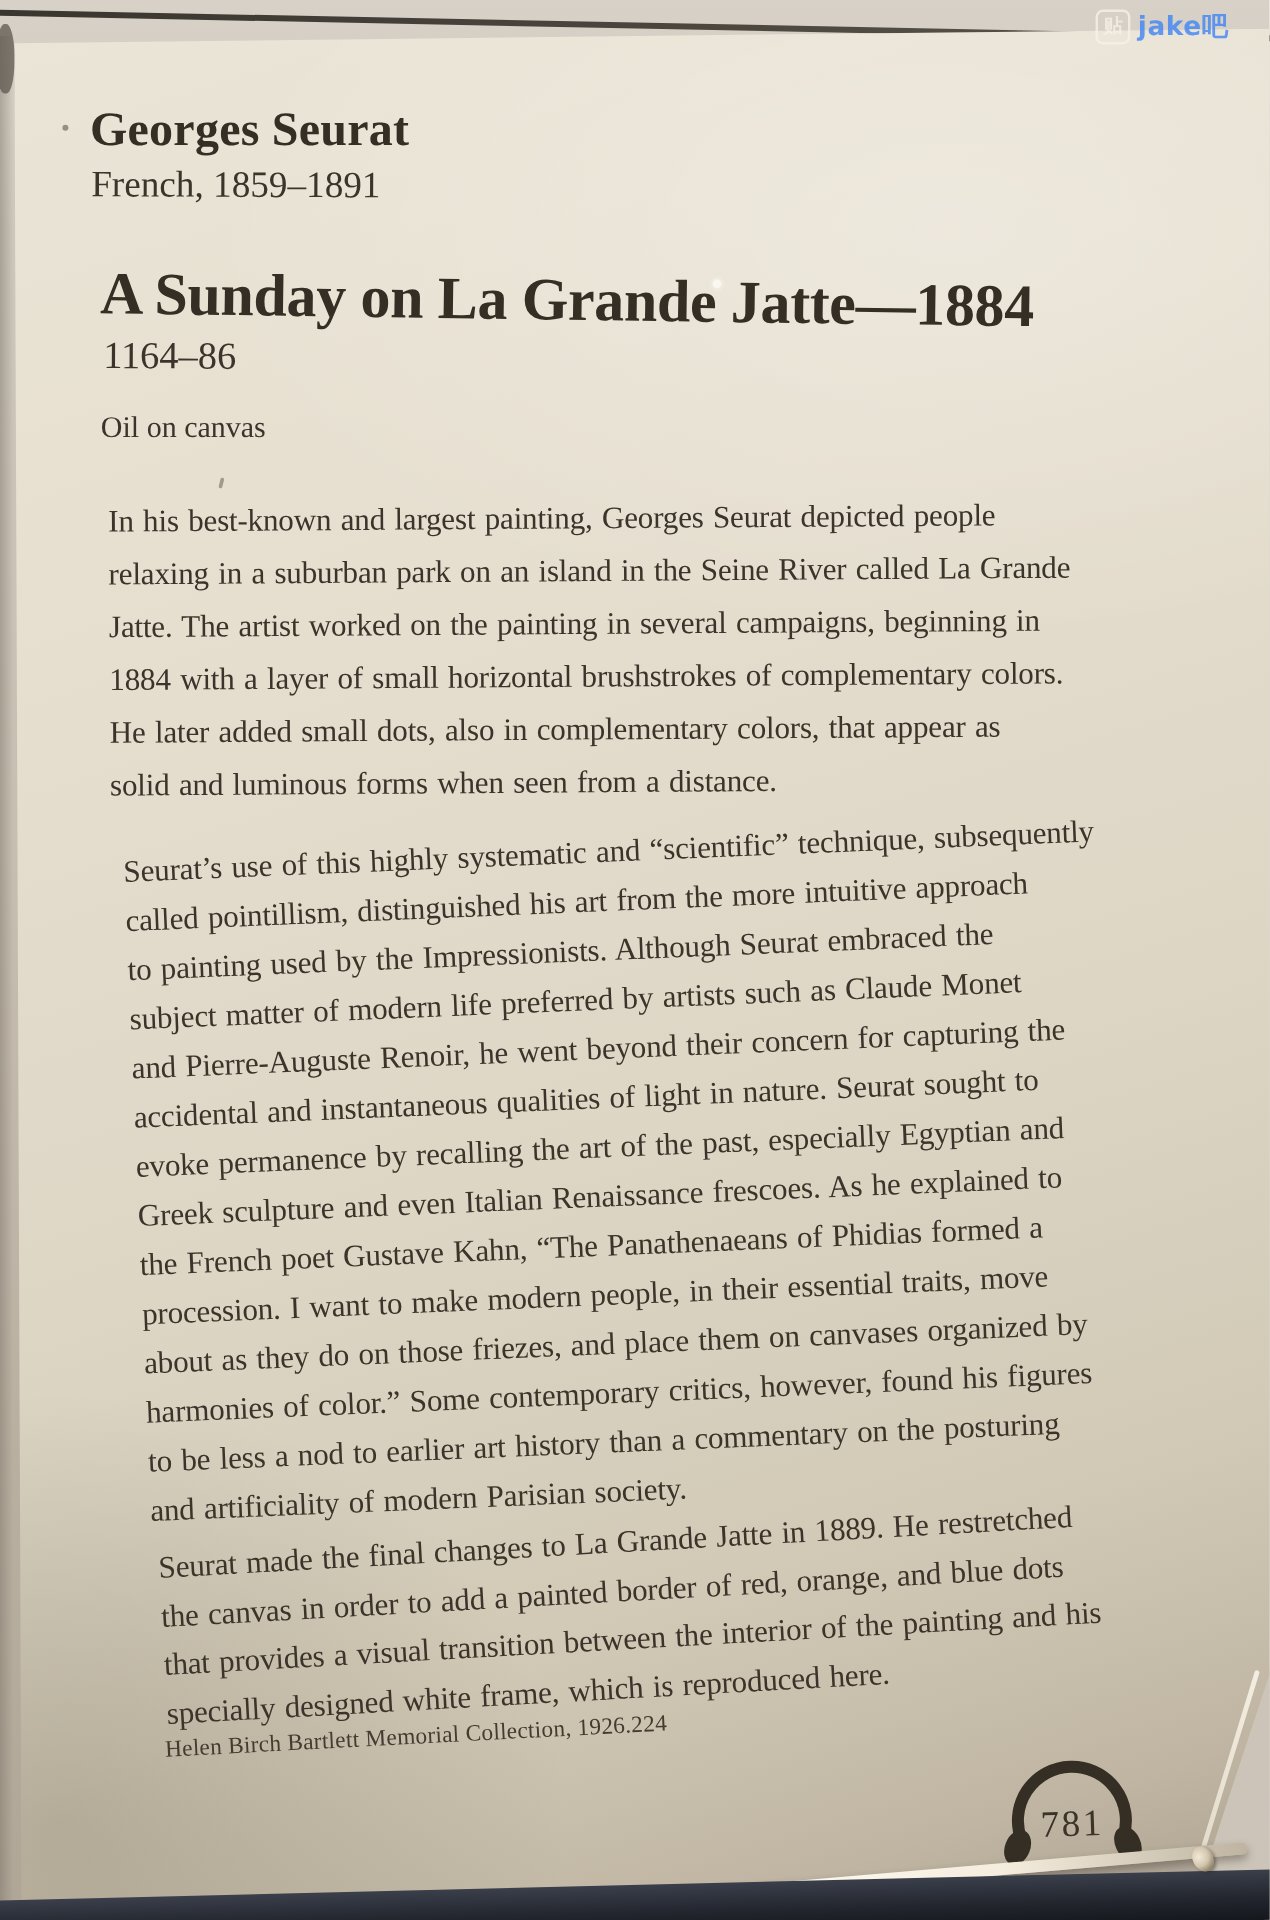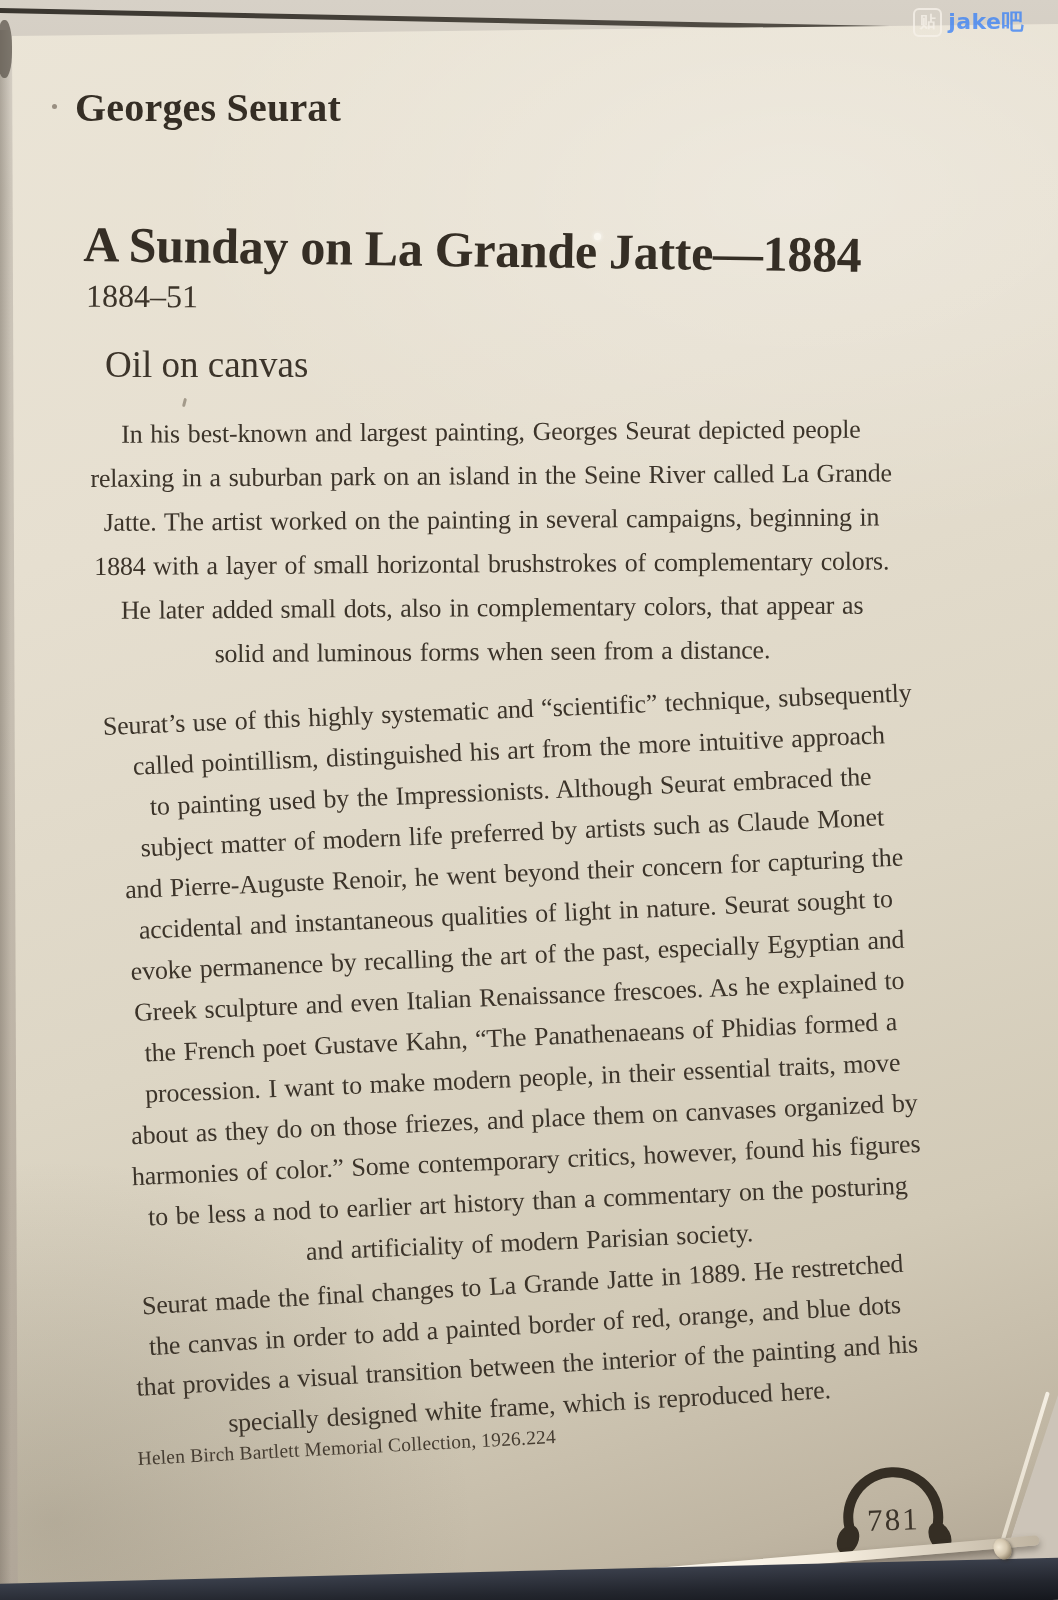--- a/index.html
+++ b/index.html
@@ -16,31 +16,31 @@
   .wall-corner-br{right:0;top:1388px;width:52px;height:212px;background:#ccc4b8;
     clip-path:polygon(100% 0,100% 100%,0 100%,0 78%);}
   .watermark{right:34px;top:7px;display:flex;align-items:center;gap:6px;opacity:.78;}
   .wm-badge{width:25px;height:25px;border:2px solid #f7f2ea;border-radius:6px;color:#f7f2ea;
     display:flex;align-items:center;justify-content:center;
     font-family:"DejaVu Sans",sans-serif;font-size:16px;font-weight:bold;}
   .wm-text{color:#3b82f6;font-family:"DejaVu Sans",sans-serif;font-size:22px;font-weight:600;letter-spacing:.5px;}
   
   .card{left:0;top:0;width:1058px;height:1600px;
     clip-path:polygon(12px 36px,1058px 24px,1058px 1395px,1008px 1546px,360px 1600px,18px 1600px);
-    background:linear-gradient(163deg,#ebe5d7 0%,#e6dfd0 30%,#ddd6c5 58%,#d2cab7 78%,#bfb5a2 92%,#aca18f 100%);text-align:center;}
+    background:linear-gradient(163deg,#ebe5d7 0%,#e6dfd0 30%,#ddd6c5 58%,#d2cab7 78%,#bfb5a2 92%,#aca18f 100%);}
   .card-grain{left:0;top:0;width:1058px;height:1600px;
     background:radial-gradient(900px 500px at 75% 12%,rgba(255,255,255,.25),rgba(255,255,255,0) 70%),
                radial-gradient(700px 600px at 5% 95%,rgba(80,70,55,.22),rgba(80,70,55,0) 60%);}
   .ink{color:#3c342a;}
   .artist-name{left:75px;top:84px;font-size:40px;font-weight:bold;letter-spacing:.2px;color:#352e25;}
   .artist-dates{left:76px;top:136px;font-size:31px;color:#3c342a;transform:rotate(.2deg);}
   .artwork-title{left:84px;top:215px;font-size:50px;font-weight:bold;letter-spacing:-.3px;color:#352e25;
     transform:rotate(.8deg);transform-origin:left top;white-space:pre;}
   .artwork-date{left:86px;top:278px;font-size:32px;transform:rotate(.3deg);}
-  .artwork-medium{left:105px;top:343px;font-size:37px;}
+  .artwork-medium{left:84px;top:343px;font-size:25px;}
   .para{white-space:pre;line-height:44px;font-size:26px;letter-spacing:-.2px;word-spacing:1.5px;}
   .para-1{left:90px;top:413px;transform:rotate(-.4deg);transform-origin:left top;}
   .para-2{left:102px;top:706px;line-height:41px;transform:rotate(-2.4deg);transform-origin:left top;}
   .para-3{left:131px;top:1287px;line-height:40.5px;transform:rotate(-3.2deg);transform-origin:left top;}
   .credit-line{left:137px;top:1448px;font-size:19.5px;letter-spacing:.2px;white-space:pre;
     transform:rotate(-3deg);transform-origin:left top;color:#453c31;}
   .audio-guide{left:832px;top:1458px;width:122px;height:104px;transform:rotate(-2deg);}
   .audio-guide svg{width:100%;height:100%;}
   
   .edge-highlight-bottom{left:352px;top:1594px;width:690px;height:10px;border-radius:5px;
@@ -68,23 +68,24 @@
 <body>
 
 <div class="abs top-frame-line"></div>
 
 <div class="abs wall-corner-br"></div>
 
 <div class="abs card">
   <div class="abs card-grain"></div>
 
   <div class="abs artist-name ink">Georges Seurat</div>
+  <div class="abs artist-dates ink">French, 1859–1891</div>
 
   <div class="abs artwork-title">A Sunday on La Grande Jatte—1884</div>
-  <div class="abs artwork-date ink">1884–51</div>
+  <div class="abs artwork-date ink">1164–86</div>
   <div class="abs artwork-medium ink">Oil on canvas</div>
 
   <div class="abs para para-1 ink">In his best-known and largest painting, Georges Seurat depicted people
 relaxing in a suburban park on an island in the Seine River called La Grande
 Jatte. The artist worked on the painting in several campaigns, beginning in
 1884 with a layer of small horizontal brushstrokes of complementary colors.
 He later added small dots, also in complementary colors, that appear as
 solid and luminous forms when seen from a distance.</div>
   <div class="abs para para-2 ink">Seurat’s use of this highly systematic and “scientific” technique, subsequently
 called pointillism, distinguished his art from the more intuitive approach

